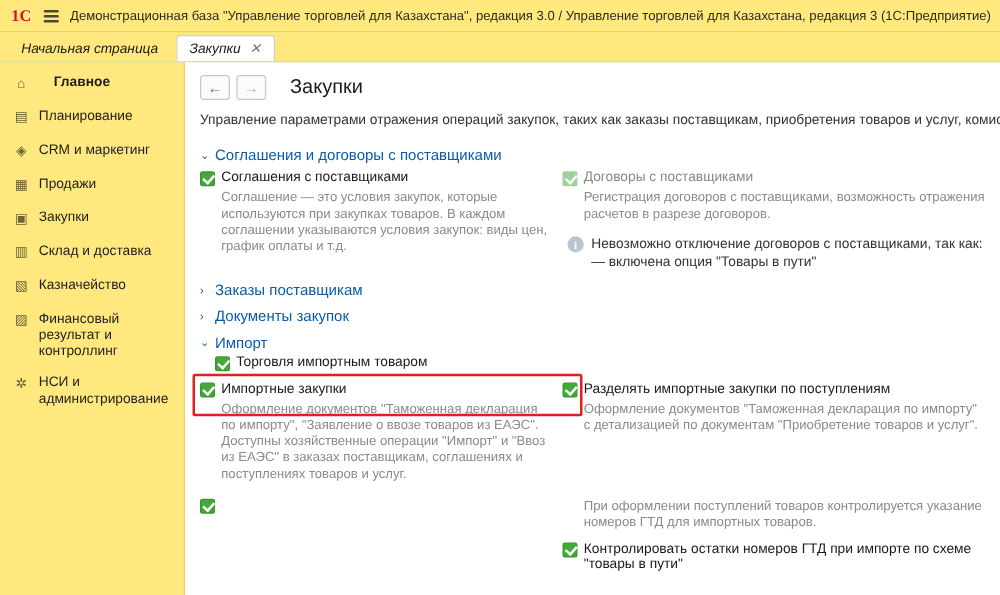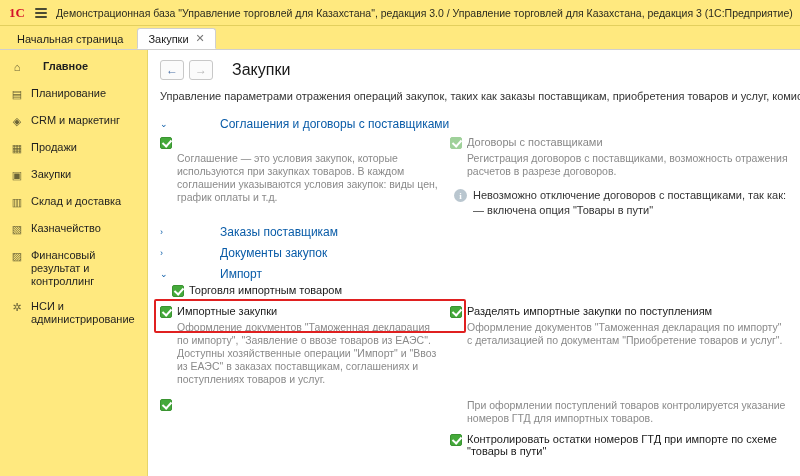--- a/index.html
+++ b/index.html
@@ -40,20 +40,21 @@
     font-size: 10.5px; color: #2b2b20; white-space: nowrap; overflow: hidden;
   }
 
   
   .tabbar {
     display: flex; align-items: flex-end;
     height: 24px;
     background: #ffe97f;
     border-bottom: 1px solid #cfcfcf;
     padding-left: 6px;
+    font-style: italic;
   }
   .tab {
     height: 21px; display: flex; align-items: center;
     padding: 0 10px; margin-right: 3px;
     font-size: 11px; color: #1a1a1a;
     border: 1px solid transparent;
     border-radius: 3px 3px 0 0;
     cursor: pointer;
   }
   .tab.active {
@@ -120,21 +121,21 @@
   .group-head {
     display: flex; align-items: center;
     color: #0a5ca8; cursor: pointer;
     margin: 7px 0 3px 0;
     font-size: 12px;
   }
   .group-head .chev {
     width: 12px; min-width: 12px; color: #0a5ca8; font-size: 9px;
     display: inline-block;
   }
-  .group-head .ghead-label { text-decoration: none; margin-left: 48px; }
+  .group-head .ghead-label { text-decoration: none; }
 
   .two-col { display: flex; }
   .col-left { width: 290px; min-width: 290px; padding-right: 12px; }
   .col-right { flex: 1; }
 
   .chk-row { display: flex; align-items: flex-start; margin-top: 2px; }
   .chk {
     width: 12px; height: 12px; min-width: 12px;
     border: 1px solid #7a7a7a; background: #fff; border-radius: 2px;
     margin-right: 5px; margin-top: 1px; position: relative; cursor: pointer;
@@ -255,20 +256,21 @@
 
         <div class="group-head">
           <span class="chev">⌄</span>
           <span class="ghead-label">Соглашения и договоры с поставщиками</span>
         </div>
 
         <div class="two-col">
           <div class="col-left">
             <div class="chk-row">
               <span class="chk checked"></span>
+              <span class="chk-label">Соглашения с поставщиками</span>
             </div>
             <div class="desc">Соглашение — это условия закупок, которые используются при закупках товаров. В каждом соглашении указываются условия закупок: виды цен, график оплаты и т.д.</div>
           </div>
           <div class="col-right">
             <div class="chk-row">
               <span class="chk checked dim"></span>
               <span class="chk-label dim">Договоры с поставщиками</span>
             </div>
             <div class="desc">Регистрация договоров с поставщиками, возможность отражения расчетов в разрезе договоров.</div>
             <div class="info-row">

